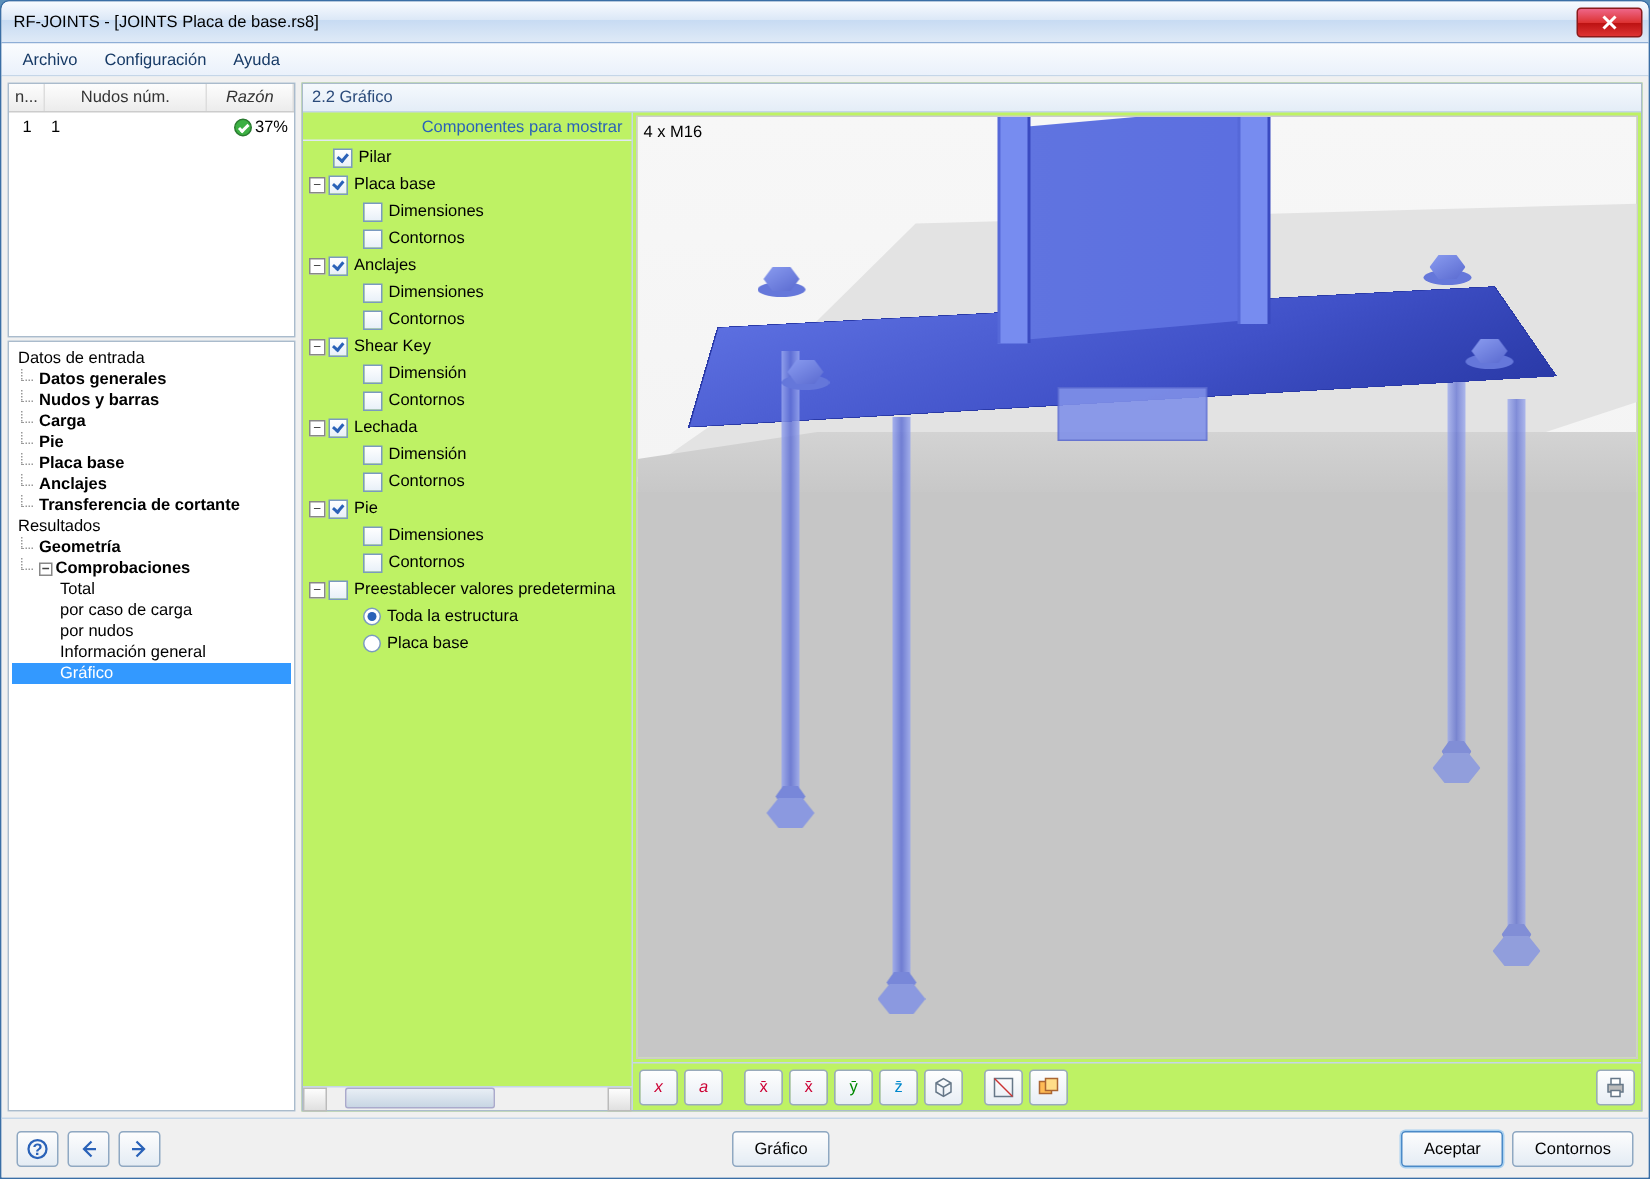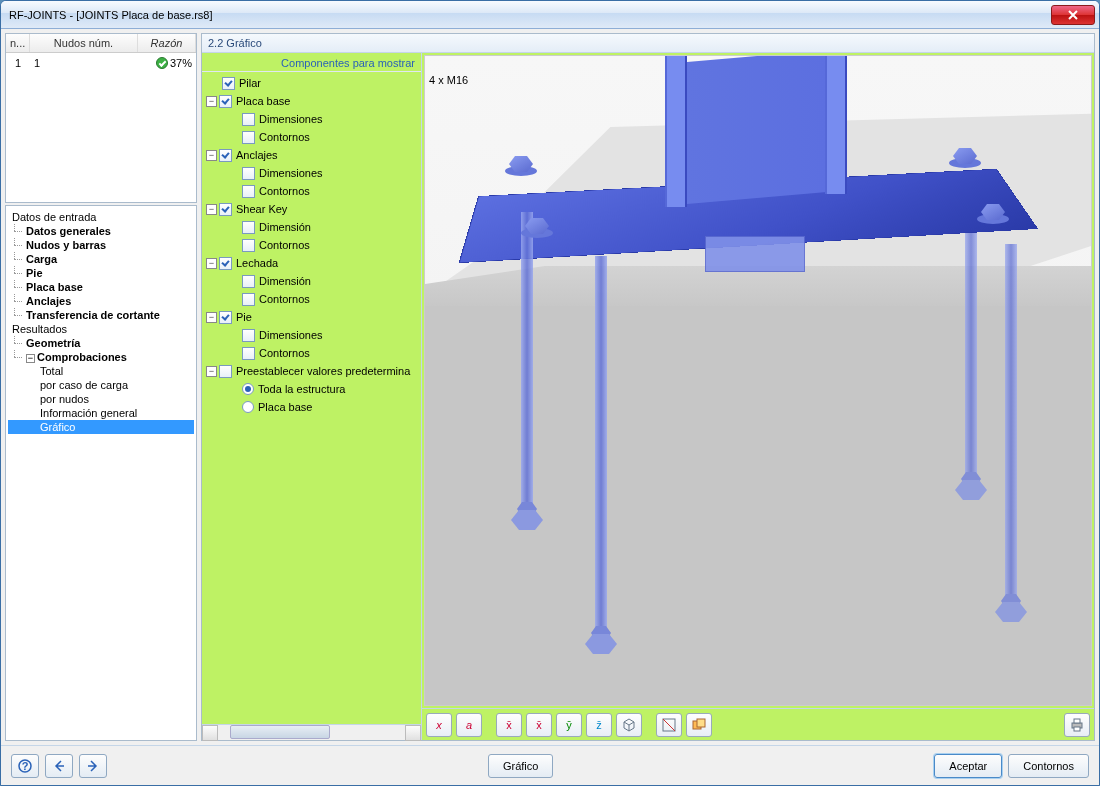--- a/index.html
+++ b/index.html
@@ -41,21 +41,21 @@
 .ct-radio{width:12px;height:12px;border:1px solid #7a9ac0;border-radius:50%;margin-right:4px;background:#fff;position:relative;}
 .ct-radio.checked::after{content:"";position:absolute;inset:2px;border-radius:50%;background:#2a62b8;}
 .ct-label{color:#000;}
 .ct-l1{padding-left:4px;} .ct-l2{padding-left:20px;} .ct-l3{padding-left:40px;}
 .comp-scroll{height:16px;border-top:1px solid #c5d6e8;background:#f0f0f0;padding:0 14px;position:relative;}
 .comp-scroll::before,.comp-scroll::after{content:"";position:absolute;top:0;width:14px;height:14px;background:linear-gradient(#fdfdfd,#e0e0e0);border:1px solid #bbb;}
 .comp-scroll::before{left:0;} .comp-scroll::after{right:0;}
 .comp-thumb{position:absolute;left:28px;width:100px;height:14px;top:0;background:linear-gradient(#e8eef5,#c8d6e4);border:1px solid #aac;border-radius:2px;}
 .gfx { flex:1; display:flex; flex-direction:column; }
 .gfx-canvas { flex:1; position:relative; background: linear-gradient(#f7f7f7 0%, #efefef 100%); margin:2px; border:1px solid #ccc; overflow:hidden;}
-.gz-label{position:absolute;left:4px;top:18px;color:#000;z-index:10;}
+.gz-label{position:absolute;left:4px;top:4px;color:#000;z-index:10;}
 
 .scene{position:absolute;inset:0;}
 .footwall{position:absolute;left:0;right:0;top:250px;bottom:0;background:#c6c6c6;}
 .footwedge{position:absolute;left:0;top:210px;width:100%;height:45px;background:linear-gradient(180deg,#d3d3d3,#c6c6c6);clip-path:polygon(0 40%, 18% 0, 100% 0, 100% 100%, 0 100%);}
 .foottop{position:absolute;left:-5px;top:55px;width:680px;height:180px;background:#e3e3e3;transform:skewY(-2deg);clip-path:polygon(8% 78%, 28% 6%, 100% 8%, 100% 80%, 82% 100%, 0% 98%);}
 .plate{position:absolute;left:50px;top:96px;width:550px;height:120px;transform:perspective(900px) rotateX(58deg) rotateZ(-6deg);background:linear-gradient(150deg,#5c6fe0 0%, #4051c8 60%, #2a3aa8 100%);border:1px solid #2a3aa8;}
 .plate-edge{position:absolute;left:52px;top:158px;width:548px;height:14px;background:#2637a0;transform:skewX(-22deg);}
 .column-flange{position:absolute;background:#778cf0;border-left:2px solid #5568d8;border-right:2px solid #3a4ac0;}
 .cf1{left:240px;top:0;width:22px;height:151px;}
 .cf2{left:400px;top:0;width:22px;height:138px;}
@@ -85,20 +85,25 @@
 
 <div class="window">
   <div class="titlebar">
     <span class="title">RF-JOINTS - [JOINTS Placa de base.rs8]</span>
     <div class="close-btn">
       <svg width="10" height="10" viewBox="0 0 10 10">
           <path d="M1 1 L9 9 M9 1 L1 9" stroke="#fff" stroke-width="2"></path>
         </svg>
     </div>
   </div>
+  <div class="menubar">
+    <div class="item">Archivo</div>
+    <div class="item">Configuración</div>
+    <div class="item">Ayuda</div>
+  </div>
   <div class="content">
     <div class="leftcol">
       <div class="grid">
         <div class="grid-head">
           <div class="gh gh1">n...</div>
           <div class="gh gh2">Nudos núm.</div>
           <div class="gh gh3">Razón</div>
         </div>
         <div class="grid-row">
           <div class="gr gr1">1</div>

